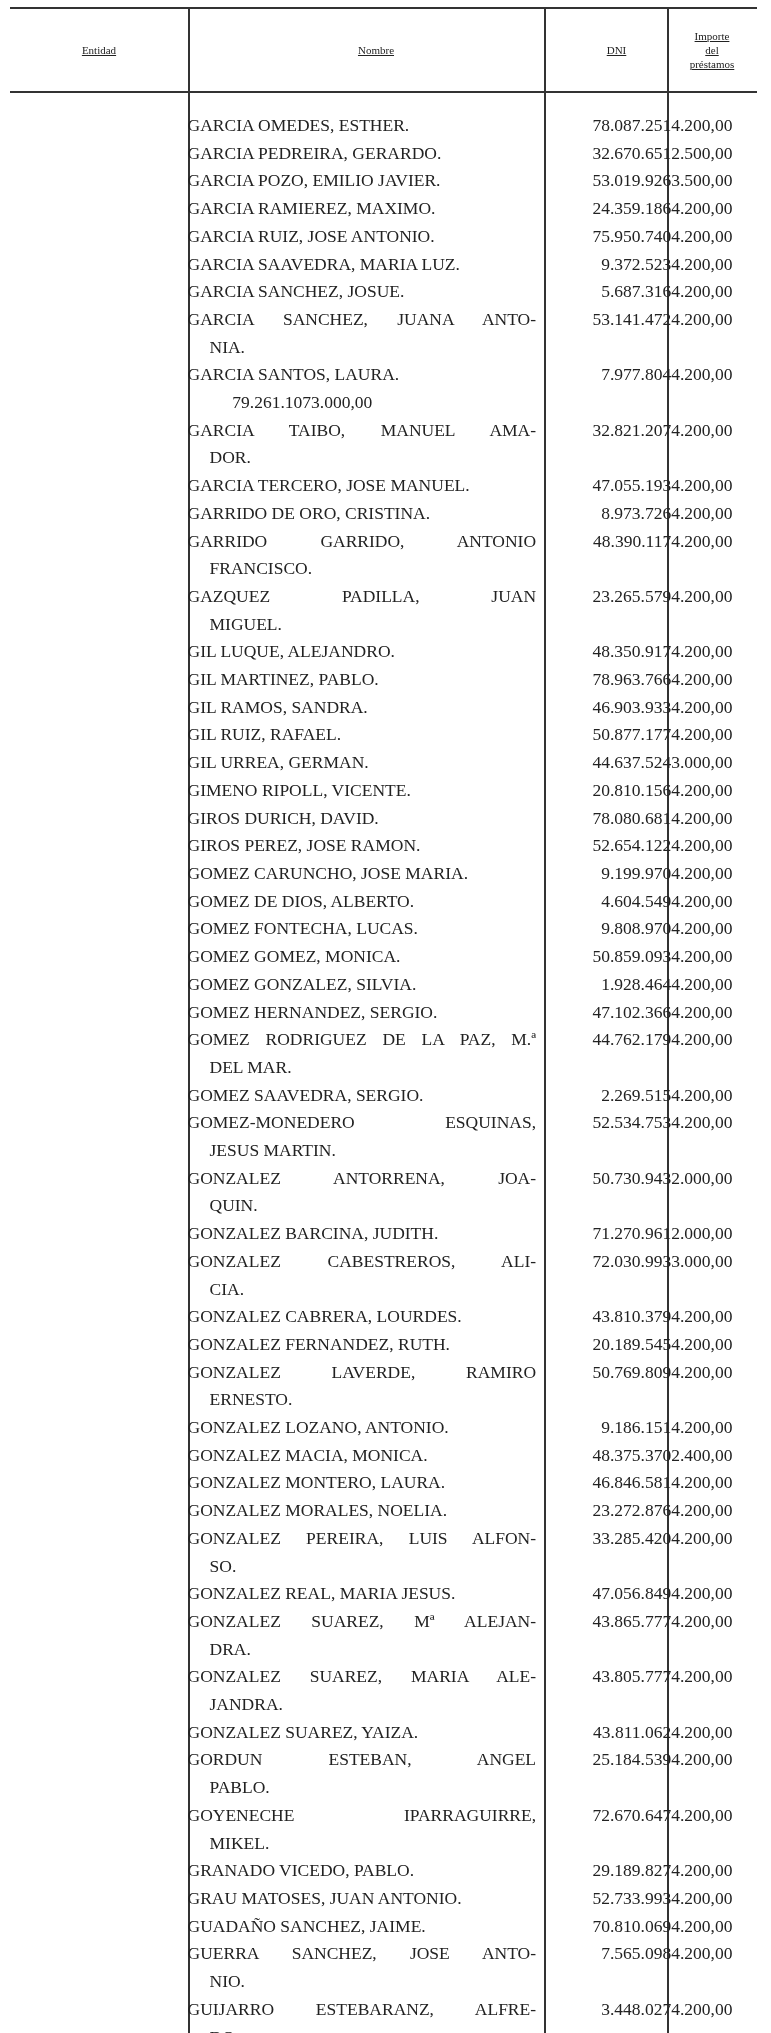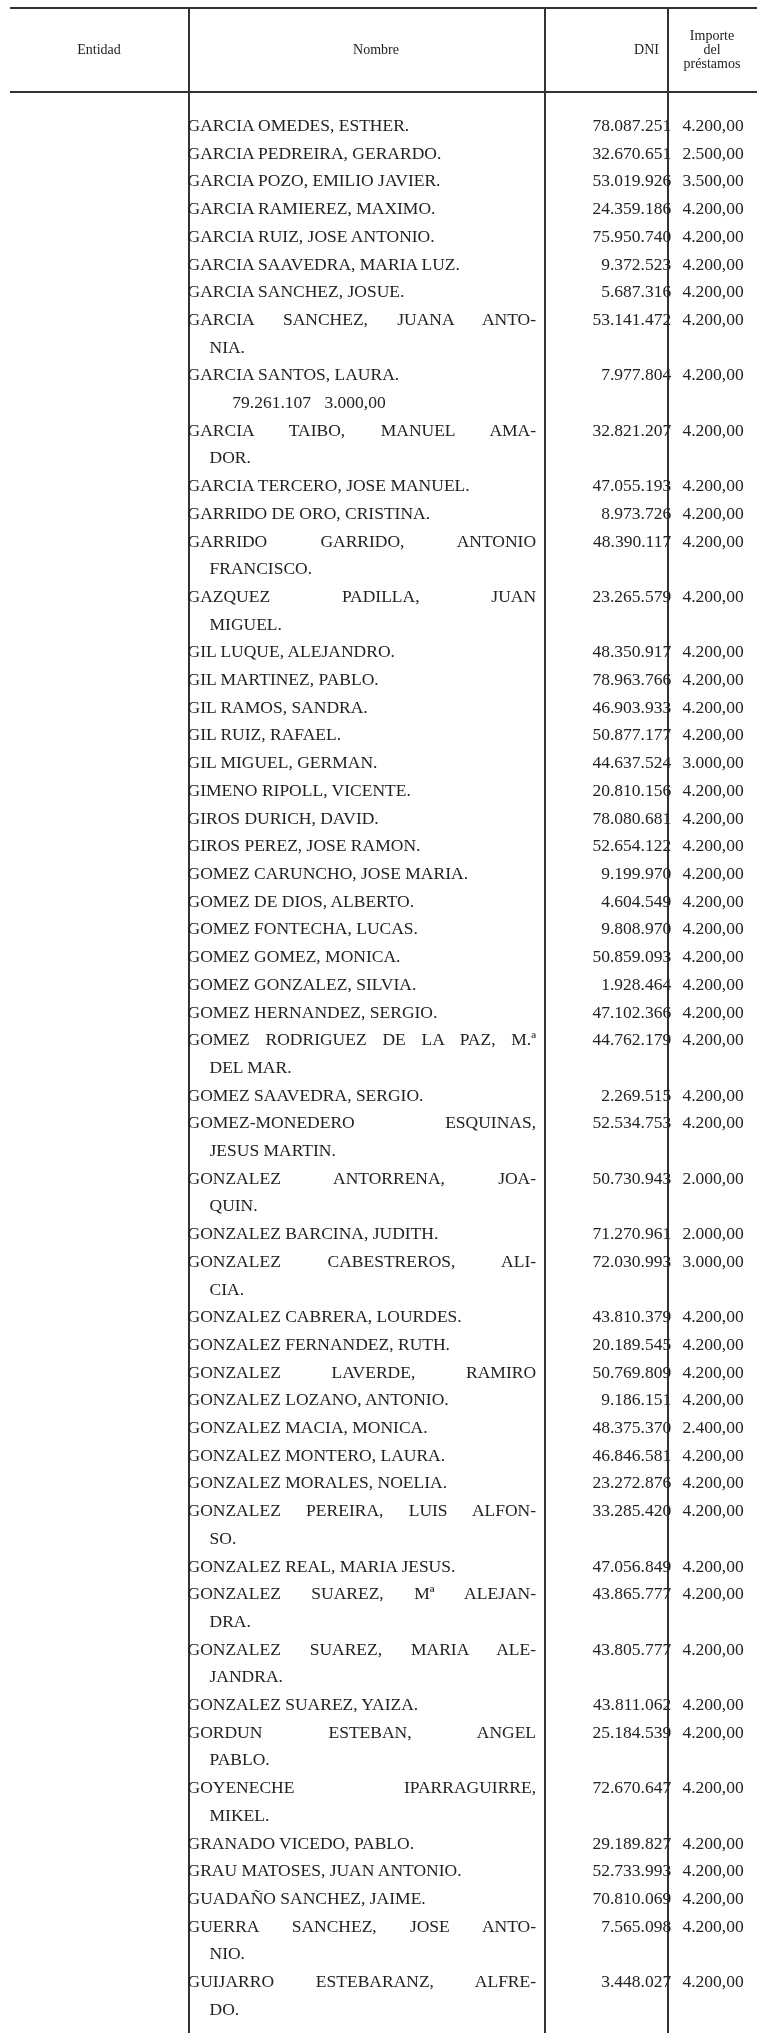--- a/index.html
+++ b/index.html
@@ -3,44 +3,44 @@
 <meta charset="utf-8">
 <style>
   html, body { margin:0; padding:0; background:#ffffff; }
   body { width:771px; height:2033px; overflow:hidden; position:relative;
          font-family:"DejaVu Serif","Liberation Serif",serif; color:#222; }
   .table { position:absolute; left:10px; top:7px; width:747px; height:2026px; }
   .top-rule { position:absolute; left:0; top:0; width:747px; height:2px; background:#333; }
   .head-rule { position:absolute; left:0; top:84px; width:747px; height:2px; background:#333; }
   .vline { position:absolute; top:0; width:1.5px; height:2026px; background:#333; }
   .hcell { position:absolute; top:2px; height:82px; display:flex; align-items:center; justify-content:center;
-           text-align:left; font-size:14px; line-height:14px; font-family:"Liberation Serif",serif; }
+           text-align:left; font-size:11px; line-height:14px; font-family:"Liberation Serif",serif;text-decoration:underline; }
   .body { position:absolute; left:0; top:105px; width:747px; }
   .row { position:relative; display:flex; font-family:"Liberation Serif",serif; font-size:17.5px; line-height:27.7px; }
   .c-ent { width:178px; }
   .c-name { width:392px; padding-left:8px; padding-right:18px; box-sizing:border-box; text-align:justify; text-align-last:left; }
   .c-name .l1 { display:block; }
   .c-name .l2 { display:block; padding-left:22px; }
   .c-dni { width:123px; text-align:right; padding-right:0; box-sizing:border-box; }
-  .c-imp { width:90px; text-align:center; padding-right:2px; box-sizing:border-box; }
+  .c-imp { width:90px; text-align:left; padding-right:2px; box-sizing:border-box; }
   .just { text-align:justify; text-align-last:justify; }
 </style>
 </head>
 <body>
 
 <div class="table">
   <div class="top-rule"></div>
   <div class="head-rule"></div>
   <div class="vline" style="left:178px"></div>
   <div class="vline" style="left:534px"></div>
   <div class="vline" style="left:657px"></div>
 
   <div class="hcell" style="left:0;width:178px">Entidad</div>
   <div class="hcell" style="left:188px;width:356px">Nombre</div>
-  <div class="hcell" style="left:564px;width:145px">DNI</div>
+  <div class="hcell" style="left:534px;width:145px">DNI</div>
   <div class="hcell" style="left:657px;width:90px;flex-direction:column">
     <span>Importe</span>
     <span>del</span>
     <span>préstamos</span>
   </div>
 
   <div class="body" id="tbody">
       <div class="row">
         <div class="c-ent"></div>
         <div class="c-name">
@@ -190,21 +190,21 @@
         <div class="c-ent"></div>
         <div class="c-name">
           <span class="l1">GIL RUIZ, RAFAEL.</span>
         </div>
         <div class="c-dni">50.877.177</div>
         <div class="c-imp">4.200,00</div>
       </div>
       <div class="row">
         <div class="c-ent"></div>
         <div class="c-name">
-          <span class="l1">GIL MIGUEL, GERMAN.</span>
+          <span class="l1">GIL URREA, GERMAN.</span>
         </div>
         <div class="c-dni">44.637.524</div>
         <div class="c-imp">3.000,00</div>
       </div>
       <div class="row">
         <div class="c-ent"></div>
         <div class="c-name">
           <span class="l1">GIMENO RIPOLL, VICENTE.</span>
         </div>
         <div class="c-dni">20.810.156</div>
@@ -339,20 +339,21 @@
         <div class="c-name">
           <span class="l1">GONZALEZ FERNANDEZ, RUTH.</span>
         </div>
         <div class="c-dni">20.189.545</div>
         <div class="c-imp">4.200,00</div>
       </div>
       <div class="row">
         <div class="c-ent"></div>
         <div class="c-name">
           <span class="l1 just">GONZALEZ LAVERDE, RAMIRO</span>
+          <span class="l2">ERNESTO.</span>
         </div>
         <div class="c-dni">50.769.809</div>
         <div class="c-imp">4.200,00</div>
       </div>
       <div class="row">
         <div class="c-ent"></div>
         <div class="c-name">
           <span class="l1">GONZALEZ LOZANO, ANTONIO.</span>
         </div>
         <div class="c-dni">9.186.151</div>

